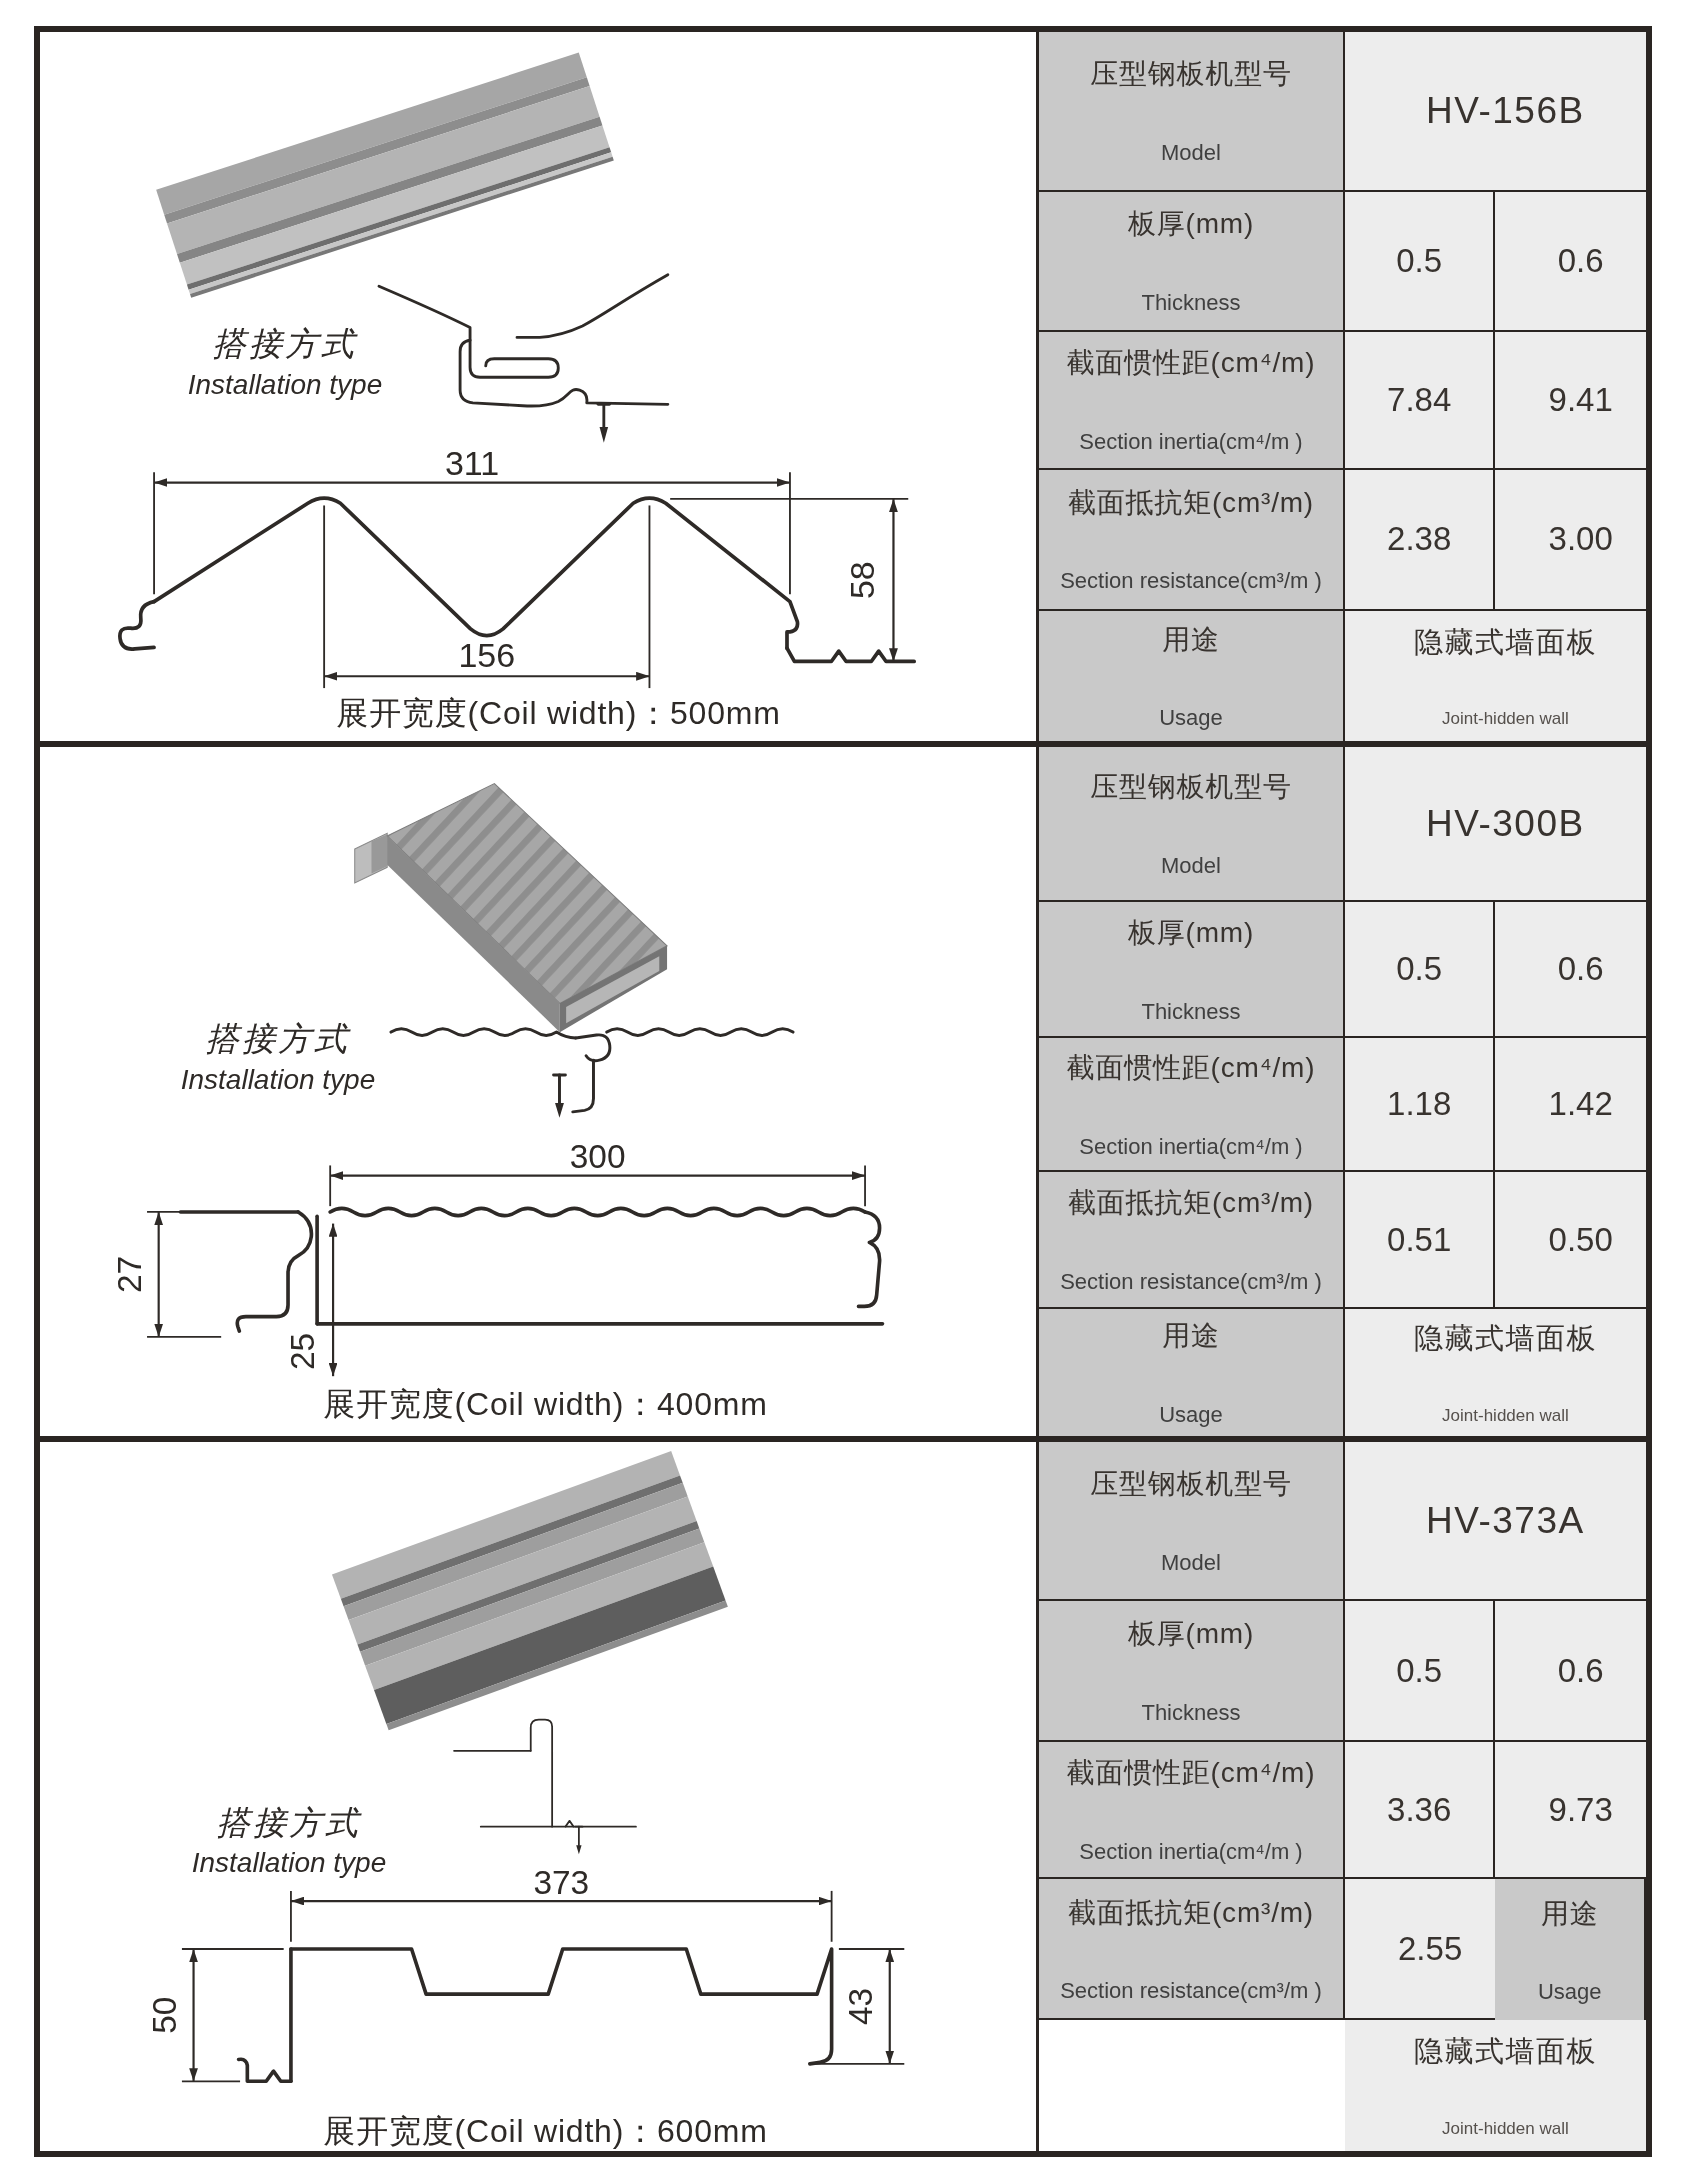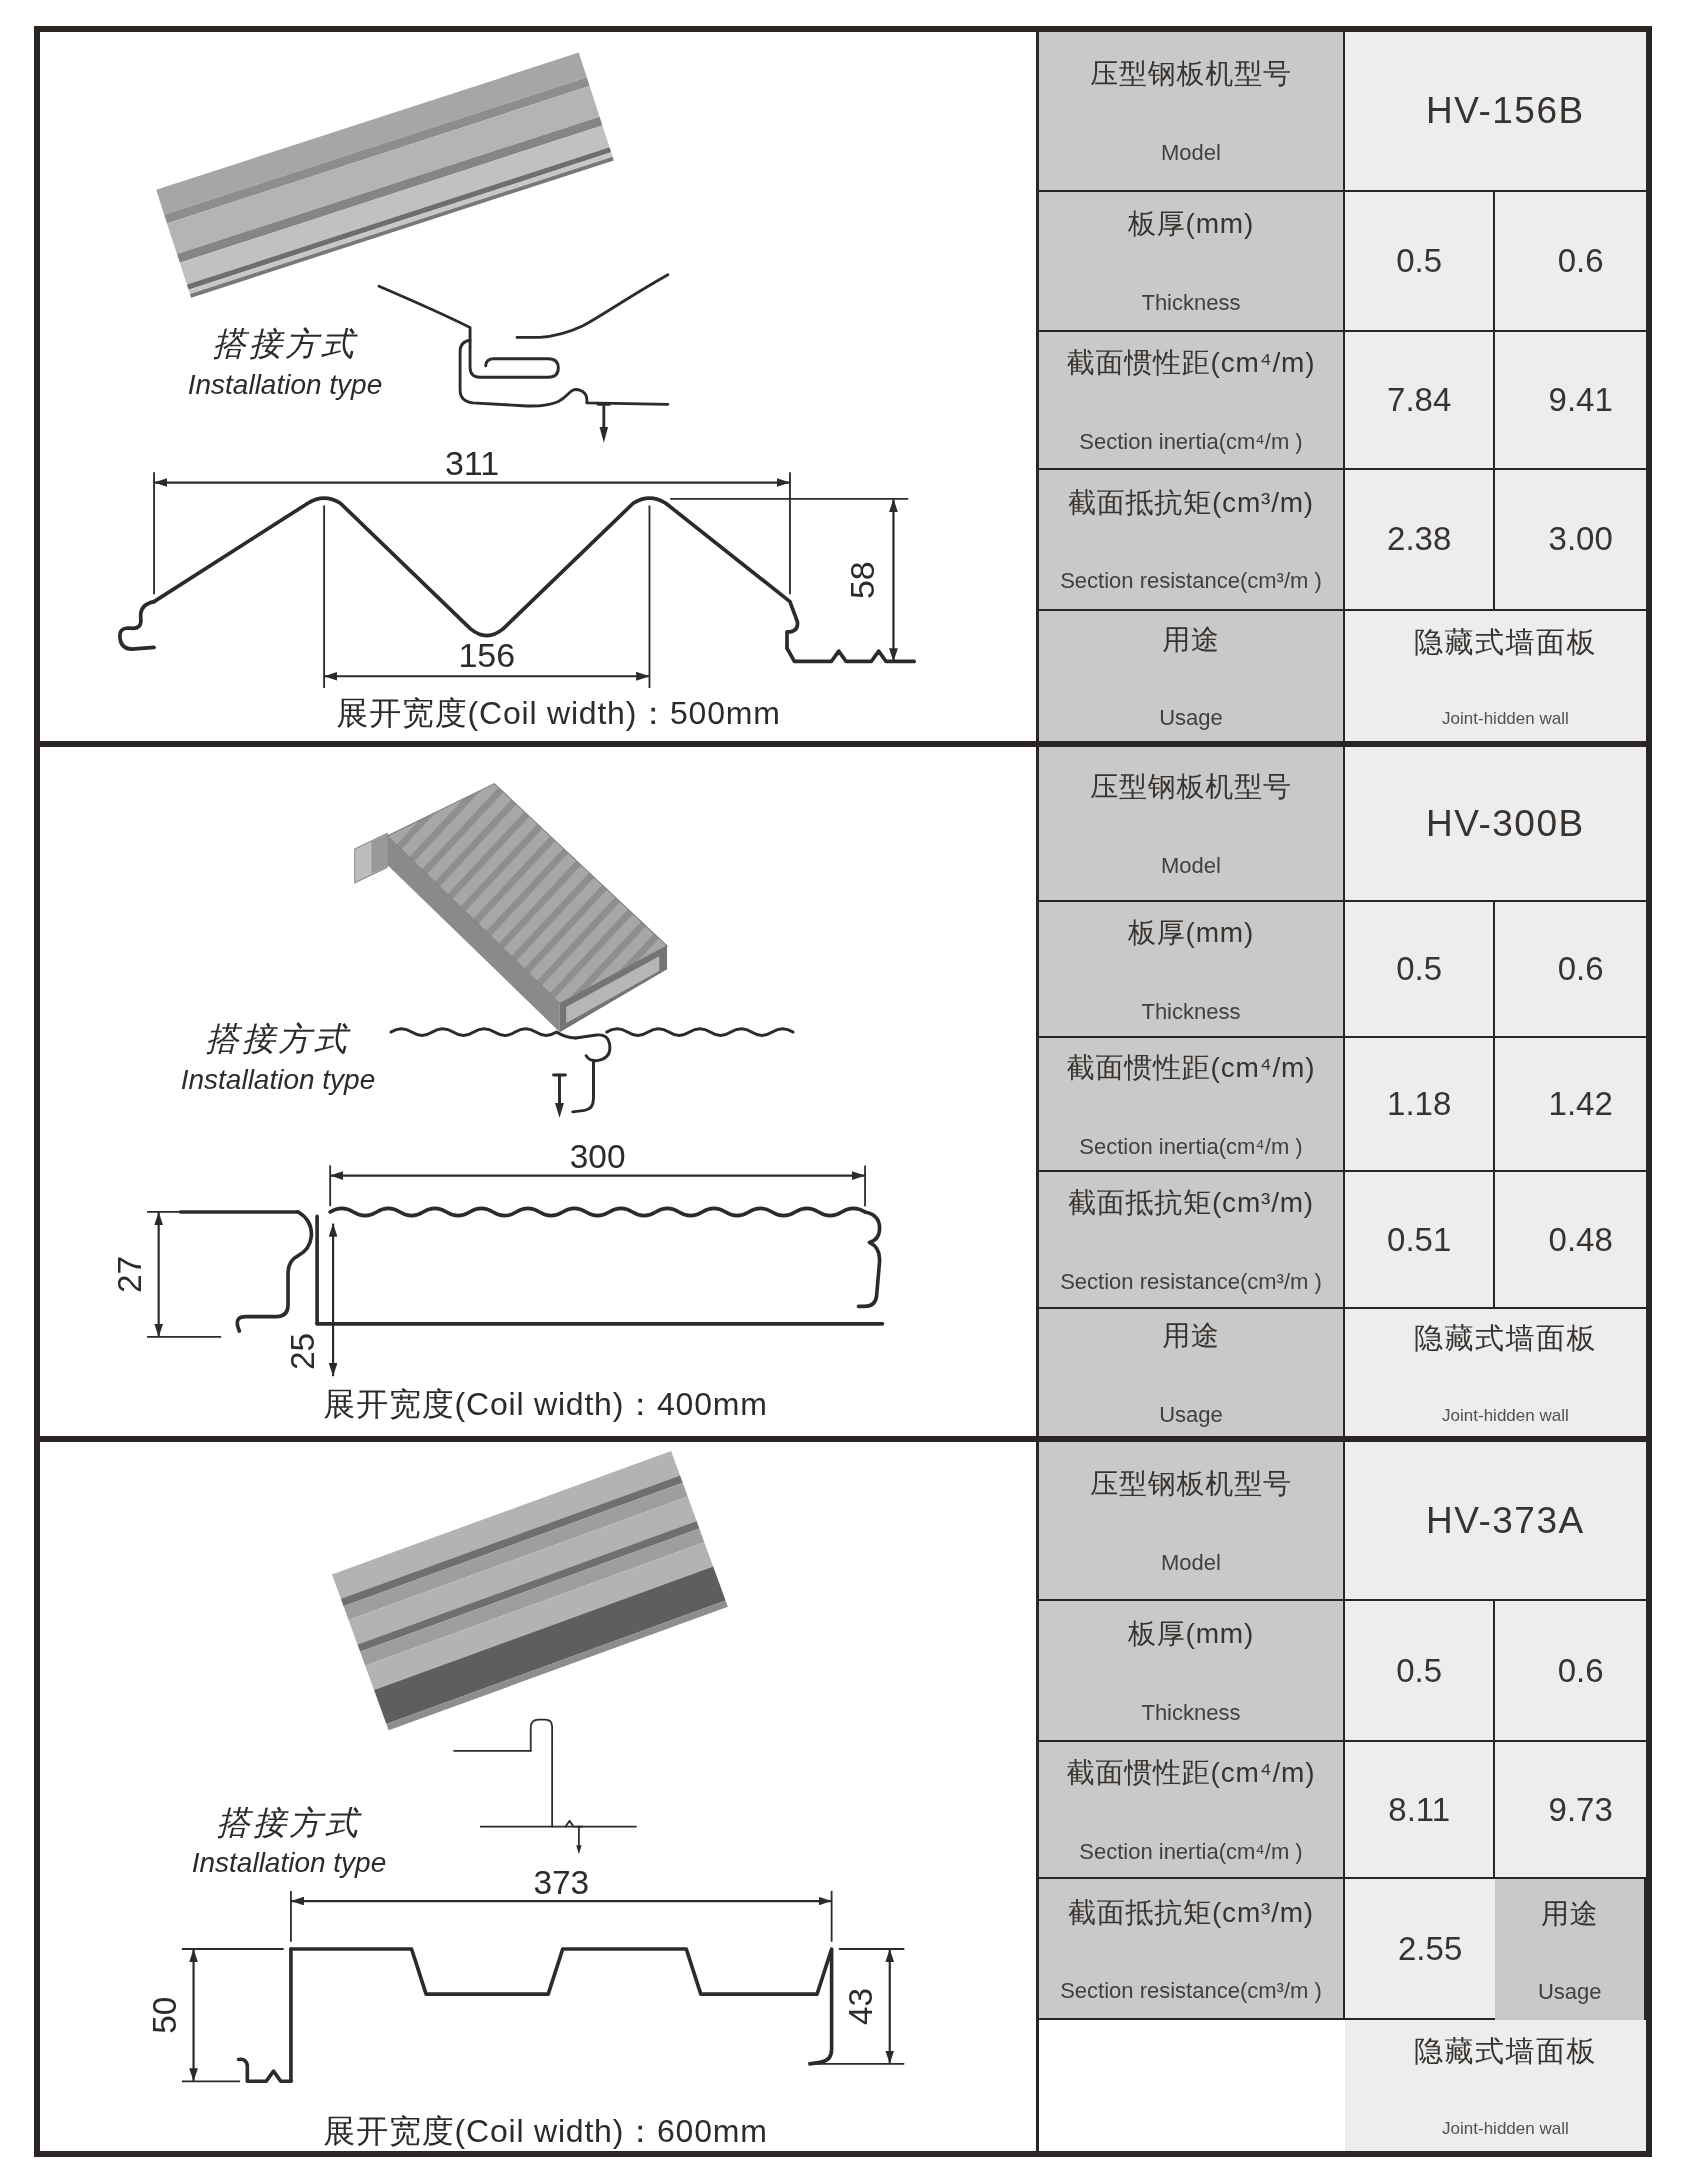--- a/index.html
+++ b/index.html
@@ -225,21 +225,21 @@
         <div class="en">Section inertia(cm⁴/m )</div>
       </div>
       <div class="cell value val">1.18</div>
       <div class="cell value val lastcol">1.42</div>
 
       <div class="cell label">
         <div class="cn">截面抵抗矩(cm³/m)</div>
         <div class="en">Section resistance(cm³/m )</div>
       </div>
       <div class="cell value val">0.51</div>
-      <div class="cell value val lastcol">0.48</div>
+      <div class="cell value val lastcol">0.50</div>
 
       <div class="cell label lastrow">
         <div class="cn">用途</div>
         <div class="en">Usage</div>
       </div>
       <div class="cell value span2 lastcol lastrow">
         <div class="usage-cn">隐藏式墙面板</div>
         <div class="usage-en">Joint-hidden wall</div>
       </div>
     </div>
@@ -313,21 +313,21 @@
         <div class="cn">板厚(mm)</div>
         <div class="en">Thickness</div>
       </div>
       <div class="cell value val">0.5</div>
       <div class="cell value val lastcol">0.6</div>
 
       <div class="cell label">
         <div class="cn">截面惯性距(cm⁴/m)</div>
         <div class="en">Section inertia(cm⁴/m )</div>
       </div>
-      <div class="cell value val">8.11</div>
+      <div class="cell value val">3.36</div>
       <div class="cell value val lastcol">9.73</div>
 
       <div class="cell label">
         <div class="cn">截面抵抗矩(cm³/m)</div>
         <div class="en">Section resistance(cm³/m )</div>
       </div>
       <div class="cell value val lastcol">2.55</div>
 
       <div class="cell label lastrow">
         <div class="cn">用途</div>

